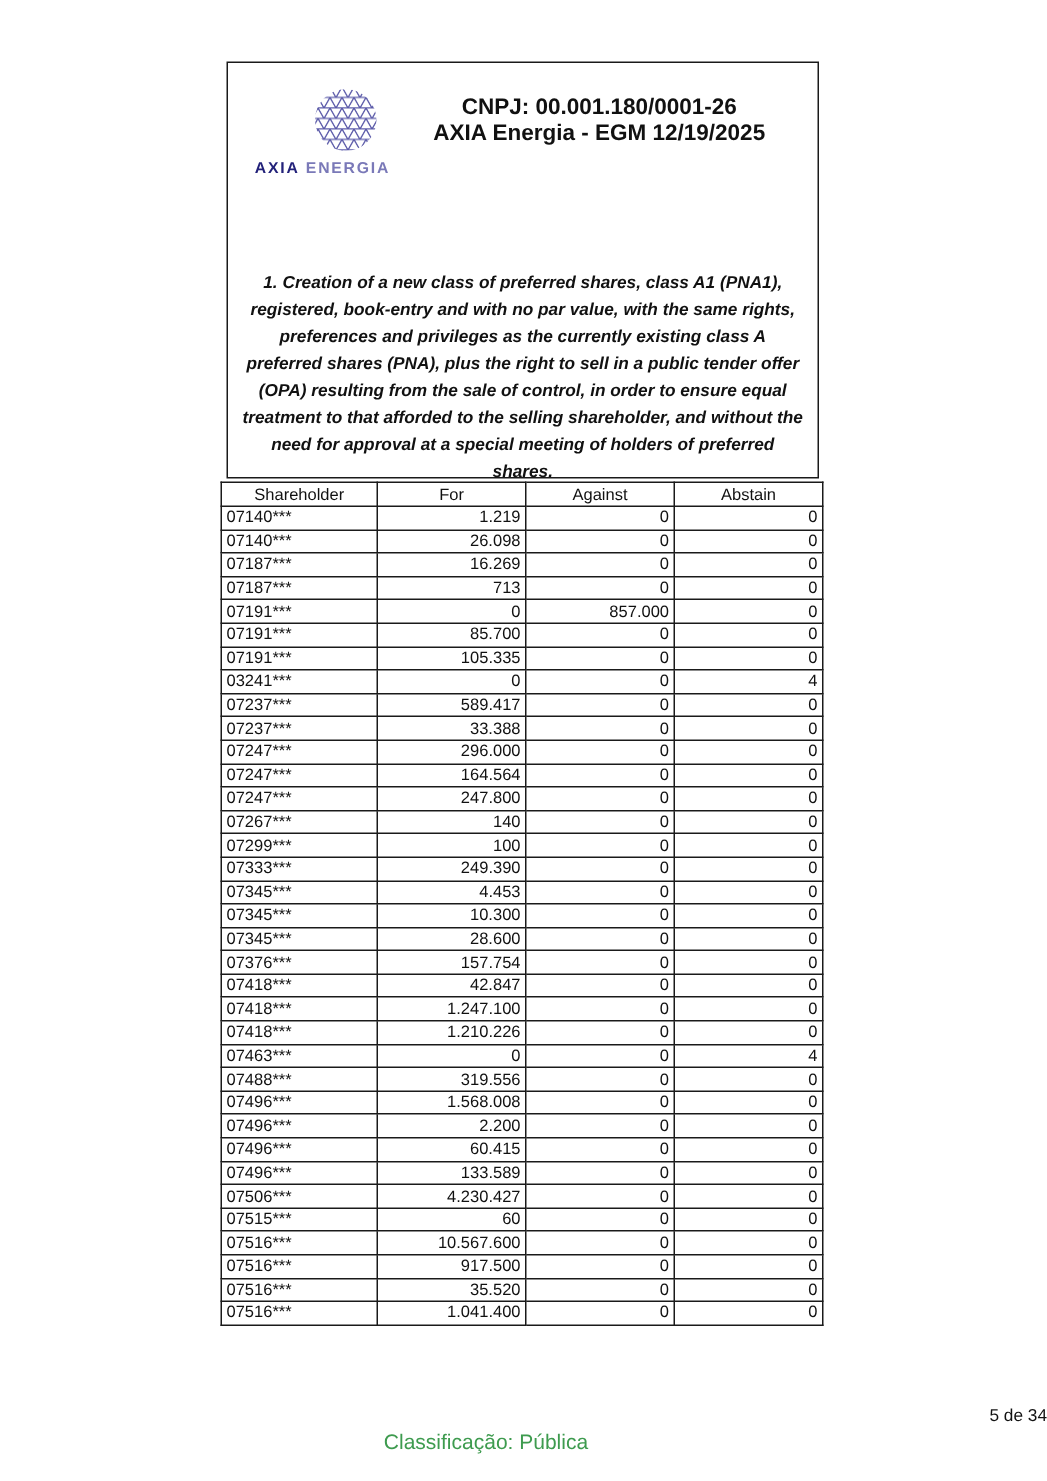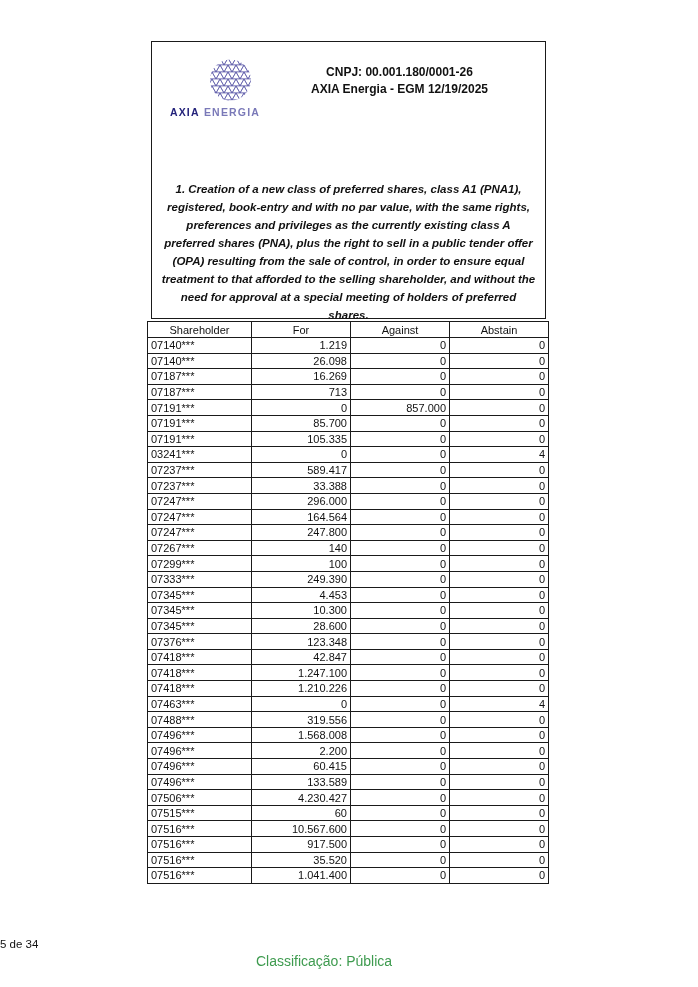--- a/index.html
+++ b/index.html
@@ -11,21 +11,21 @@
     position:absolute; left:151px; top:41px; width:395px; height:278px;
     border:1.5px solid #1a1a1a; background:#fff;
   }
   .box-header { display:flex; padding-top:16px; }
   .logo-block { width:108px; padding-left:18px; display:flex; flex-direction:column; align-items:center; }
   .logo-sphere { margin-left:30px; }
   .logo-text { margin-top:2px; font-size:10.5px; letter-spacing:1.2px; white-space:nowrap; }
   .logo-text .axia { font-weight:bold; color:#23227a; }
   .logo-text .energia { color:#7a79b8; font-weight:bold; }
   .head-lines { flex:1; text-align:center; padding-top:6px; padding-right:6px; }
-  .head-lines div { font-weight:bold; font-size:12px; line-height:16.5px; color:#111; }
+  .head-lines div { font-weight:bold; font-size:15px; line-height:16.5px; color:#111; }
 
   .agenda {
     margin-top:62px; padding:0 8px;
     text-align:center; font-weight:bold; font-size:11.5px; line-height:18px; color:#111;font-style:italic;
   }
 
   
   table.votes {
     position:absolute; left:147px; top:321px; width:402px;
     border-collapse:collapse; table-layout:fixed; background:#fff;
@@ -35,21 +35,21 @@
     padding:0 3px; overflow:hidden; white-space:nowrap;
   }
   table.votes th { font-weight:normal; text-align:center; height:16px; }
   table.votes col.c-sh { width:104px; }
   table.votes col.c-num { width:99px; }
   td.cell-sh { text-align:left; }
   td.cell-num { text-align:right; }
 
   
   .footer-page {
-    position:absolute; left:0; top:938px; width:698px; text-align:left;
+    position:absolute; left:0; top:938px; width:698px; text-align:right;
     font-size:11.5px; color:#111;
   }
   .footer-class {
     position:absolute; left:0; top:953px; width:648px; text-align:center;
     font-size:14px;
   }
 </style>
 </head>
 <body>
 
@@ -209,21 +209,21 @@
           <td class="cell-num">0</td>
         </tr>
         <tr>
           <td class="cell-sh">07345***</td>
           <td class="cell-num">28.600</td>
           <td class="cell-num">0</td>
           <td class="cell-num">0</td>
         </tr>
         <tr>
           <td class="cell-sh">07376***</td>
-          <td class="cell-num">123.348</td>
+          <td class="cell-num">157.754</td>
           <td class="cell-num">0</td>
           <td class="cell-num">0</td>
         </tr>
         <tr>
           <td class="cell-sh">07418***</td>
           <td class="cell-num">42.847</td>
           <td class="cell-num">0</td>
           <td class="cell-num">0</td>
         </tr>
         <tr>

